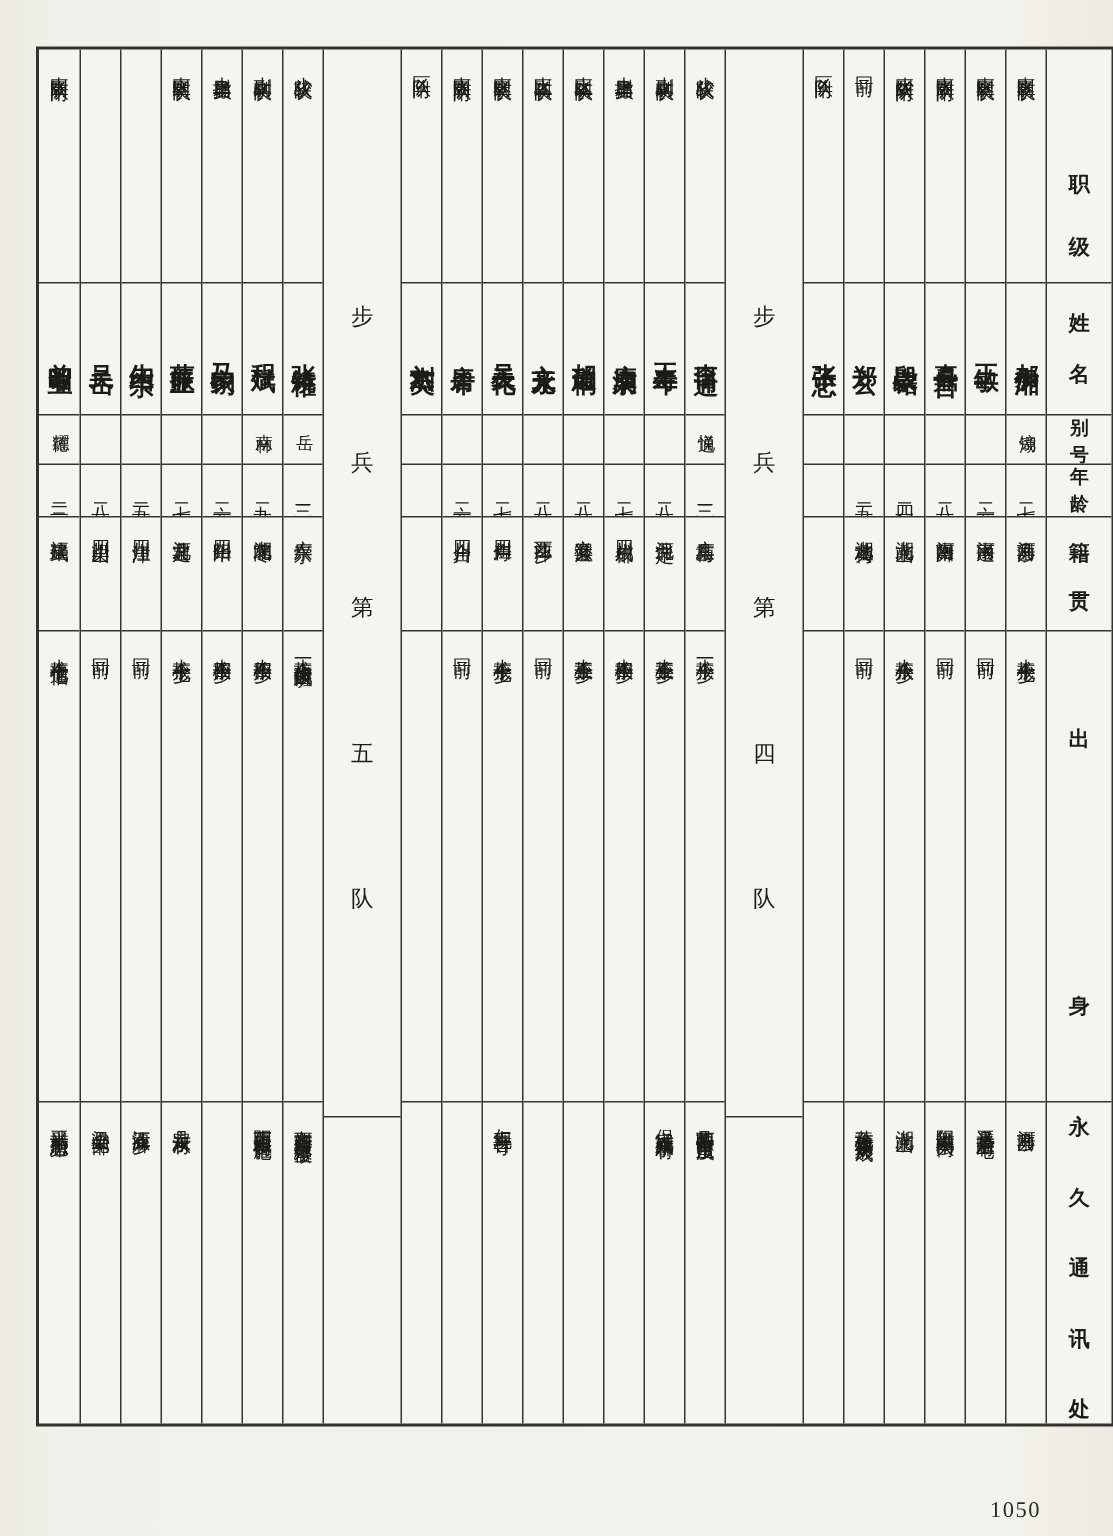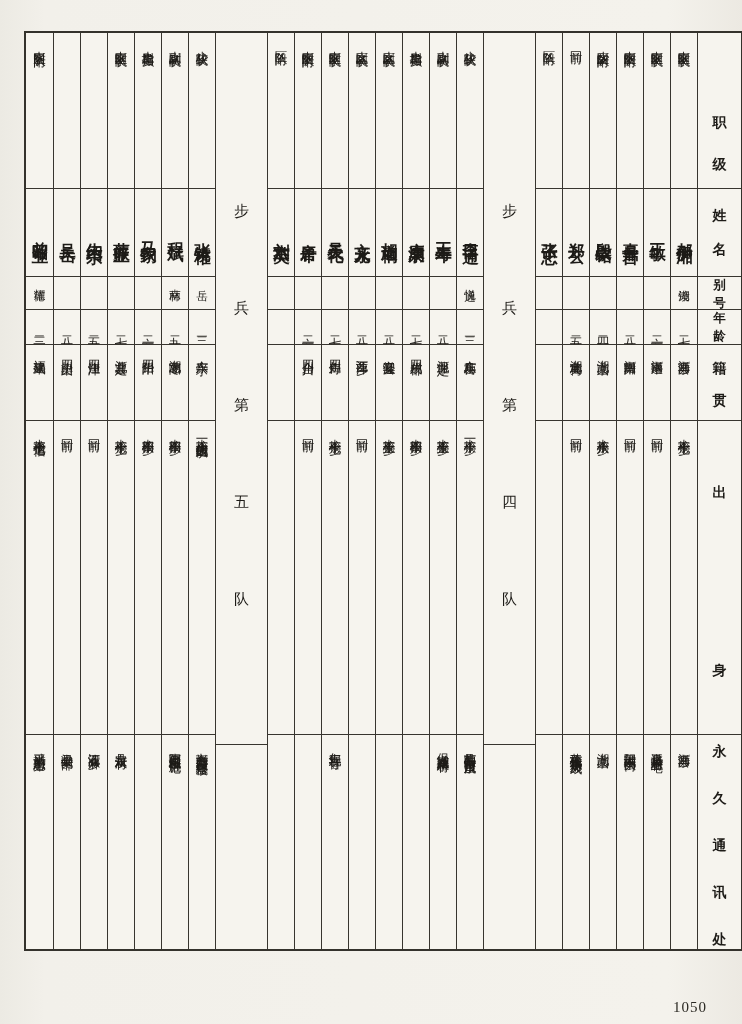--- a/index.html
+++ b/index.html
@@ -57,21 +57,21 @@
   .h-rank{justify-content:flex-end;gap:24px;padding-bottom:14px;}
   .h-name{justify-content:center;gap:16px;}
   .h-alias{justify-content:center;gap:1px;}
   .h-alias span{font-size:12.5px;}
   .h-age{justify-content:center;gap:1px;}
   .h-age span{font-size:12.5px;}
   .h-native{justify-content:center;gap:14px;}
   .h-origin{justify-content:center;gap:160px;}
   .h-addr{justify-content:center;gap:29px;}
   .pagenum{
-    position:absolute;top:999px;left:660px;width:60px;text-align:center;
+    position:absolute;top:999px;left:660px;width:60px;
     font-size:15px;letter-spacing:1px;color:#2a2822;
     font-family:"Liberation Serif",serif;
   }
 </style>
 </head>
 <body>
 
 <div class="paper"></div>
 
 <div class="vtable" id="grid">

